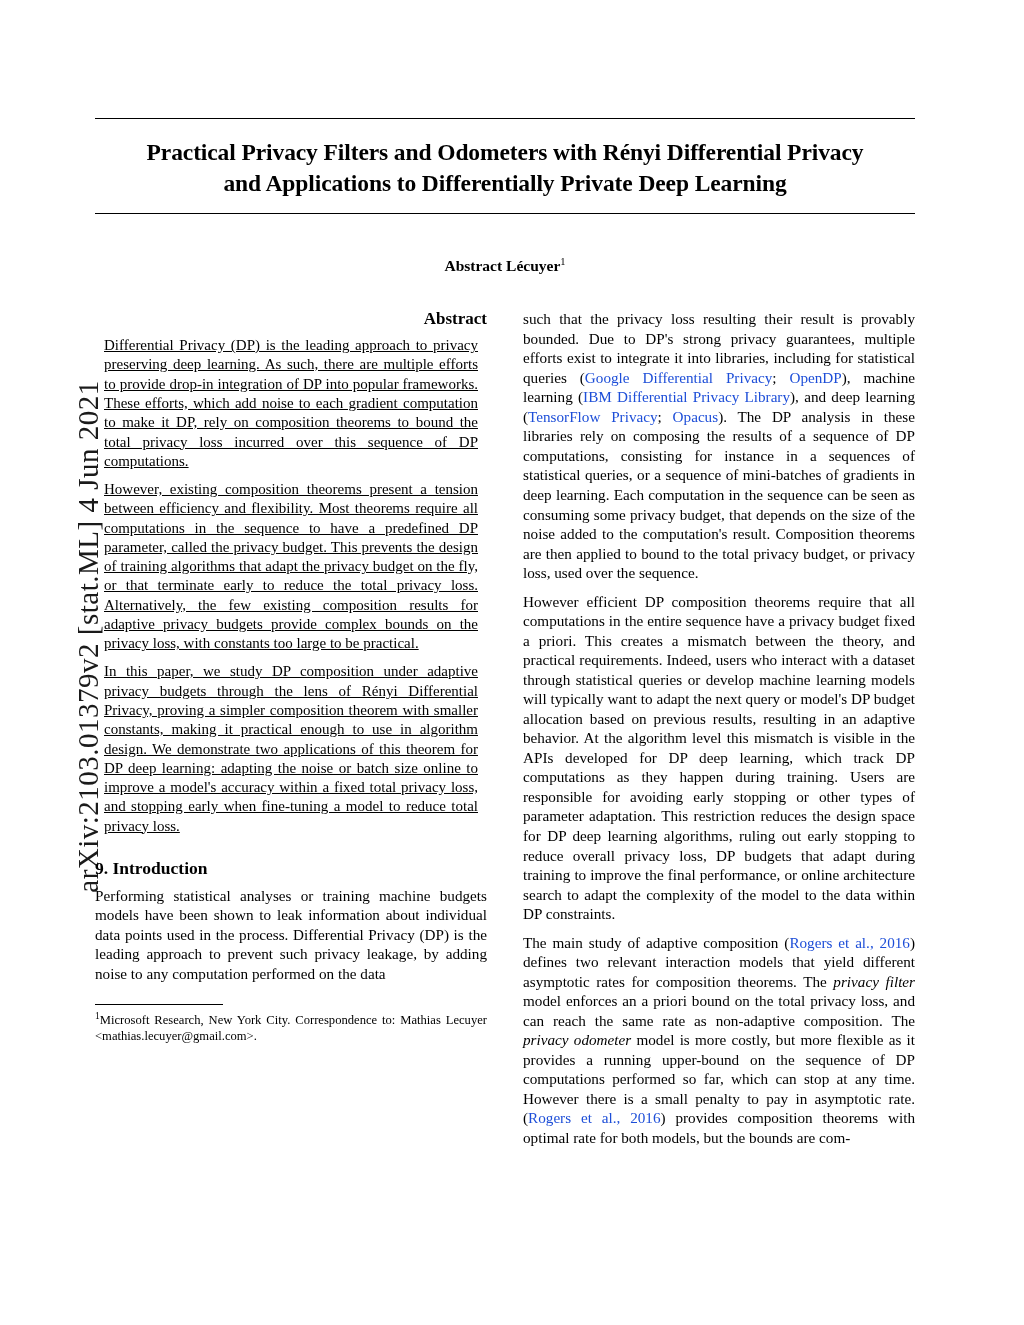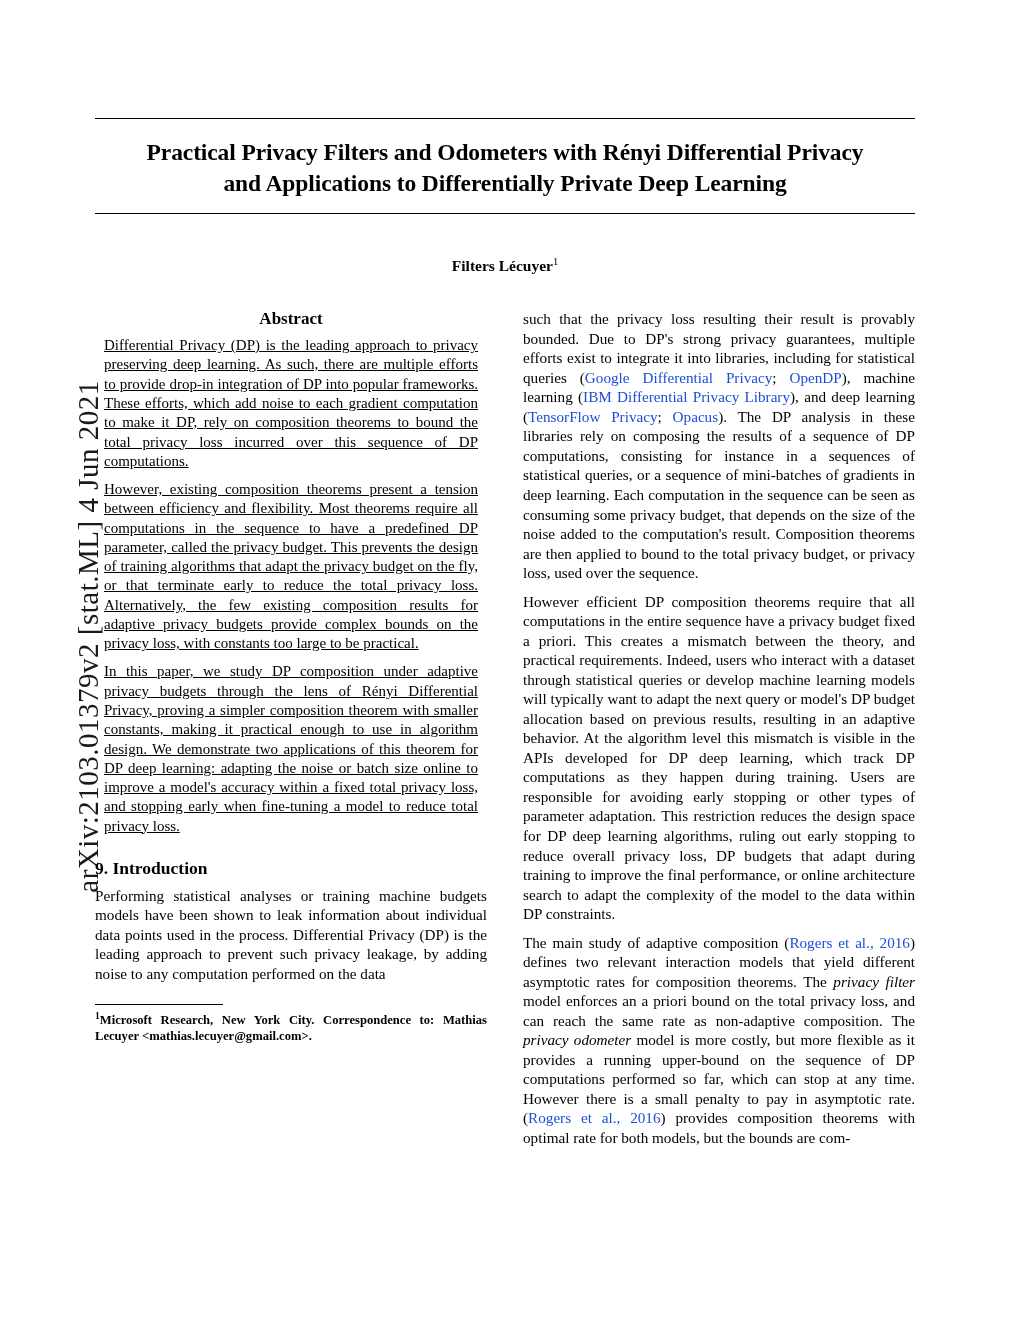--- a/index.html
+++ b/index.html
@@ -73,21 +73,21 @@
     display: flex;
     margin-top: 34px;
     gap: 36px;
   }
   .col {
     width: 392px;
     position: relative;
   }
 
   .section-head-center {
-    text-align: center;
+    text-align: right;
     font-weight: bold;
     font-size: 17px;
     margin-bottom: 7px;
   }
   .section-head {
     font-weight: bold;
     font-size: 17.5px;
     margin-top: 22px;
     margin-bottom: 7px;
   }
@@ -113,21 +113,20 @@
     text-decoration: none;
   }
   .link-green { color: #1f6f3c; text-decoration: none; }
   .italic { font-style: italic; }
 
   .footnote-wrap {
     position: absolute;
     left: 0;
     bottom: 112px;
     width: 392px;
-    font-weight: bold;
   }
   .footnote-rule {
     width: 128px;
     border-top: 0.9px solid #000;
     margin-bottom: 5px;
   }
   .footnote {
     font-size: 12.6px;
     line-height: 1.3;
     text-align: justify;
@@ -147,21 +146,21 @@
 
   <div class="content">
 
     <hr class="rule rule-top">
 
     <div class="title">Practical Privacy Filters and Odometers with Rényi Differential Privacy and Applications to Differentially Private Deep Learning</div>
 
     <hr class="rule rule-bottom">
 
     <div class="author">
-      <span>Filters Lécuyer</span><span class="sup">1</span>
+      <span>Abstract Lécuyer</span><span class="sup">1</span>
     </div>
 
     <div class="columns">
 
       <div class="col">
 
         <div class="section-head-center">Abstract</div>
 
         <div class="abstract-body">
           <p class="abstract-p">Differential Privacy (DP) is the leading approach to privacy preserving deep learning. As such, there are multiple efforts to provide drop-in integration of DP into popular frameworks. These efforts, which add noise to each gradient computation to make it DP, rely on composition theorems to bound the total privacy loss incurred over this sequence of DP computations.</p>

